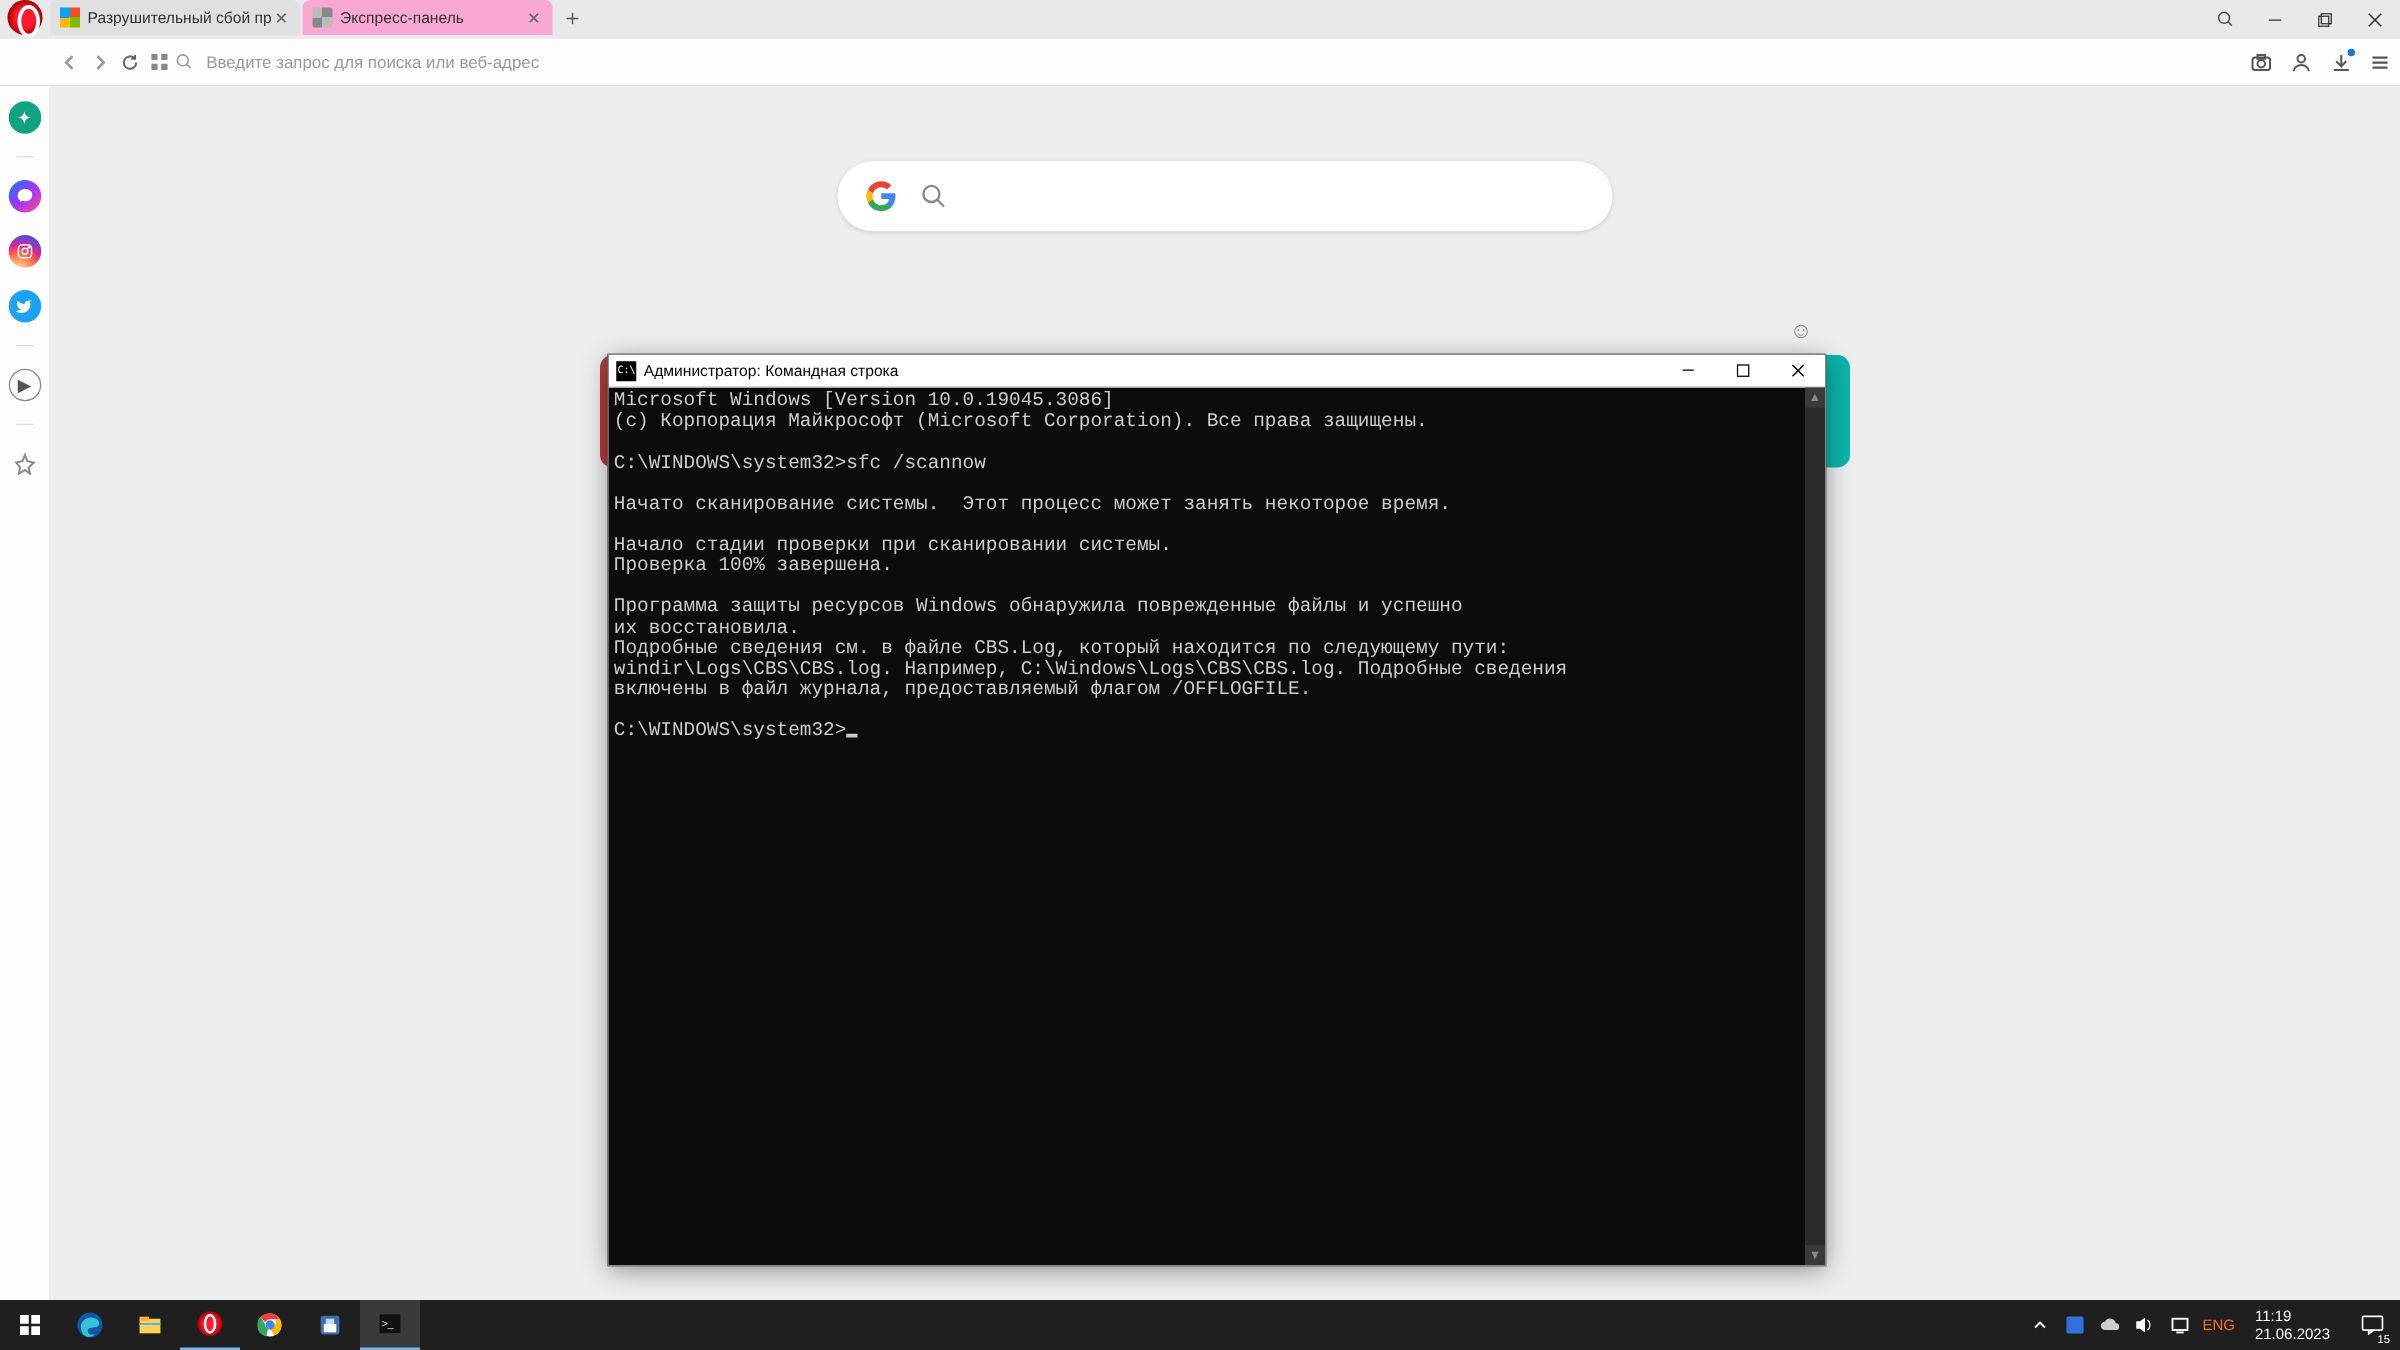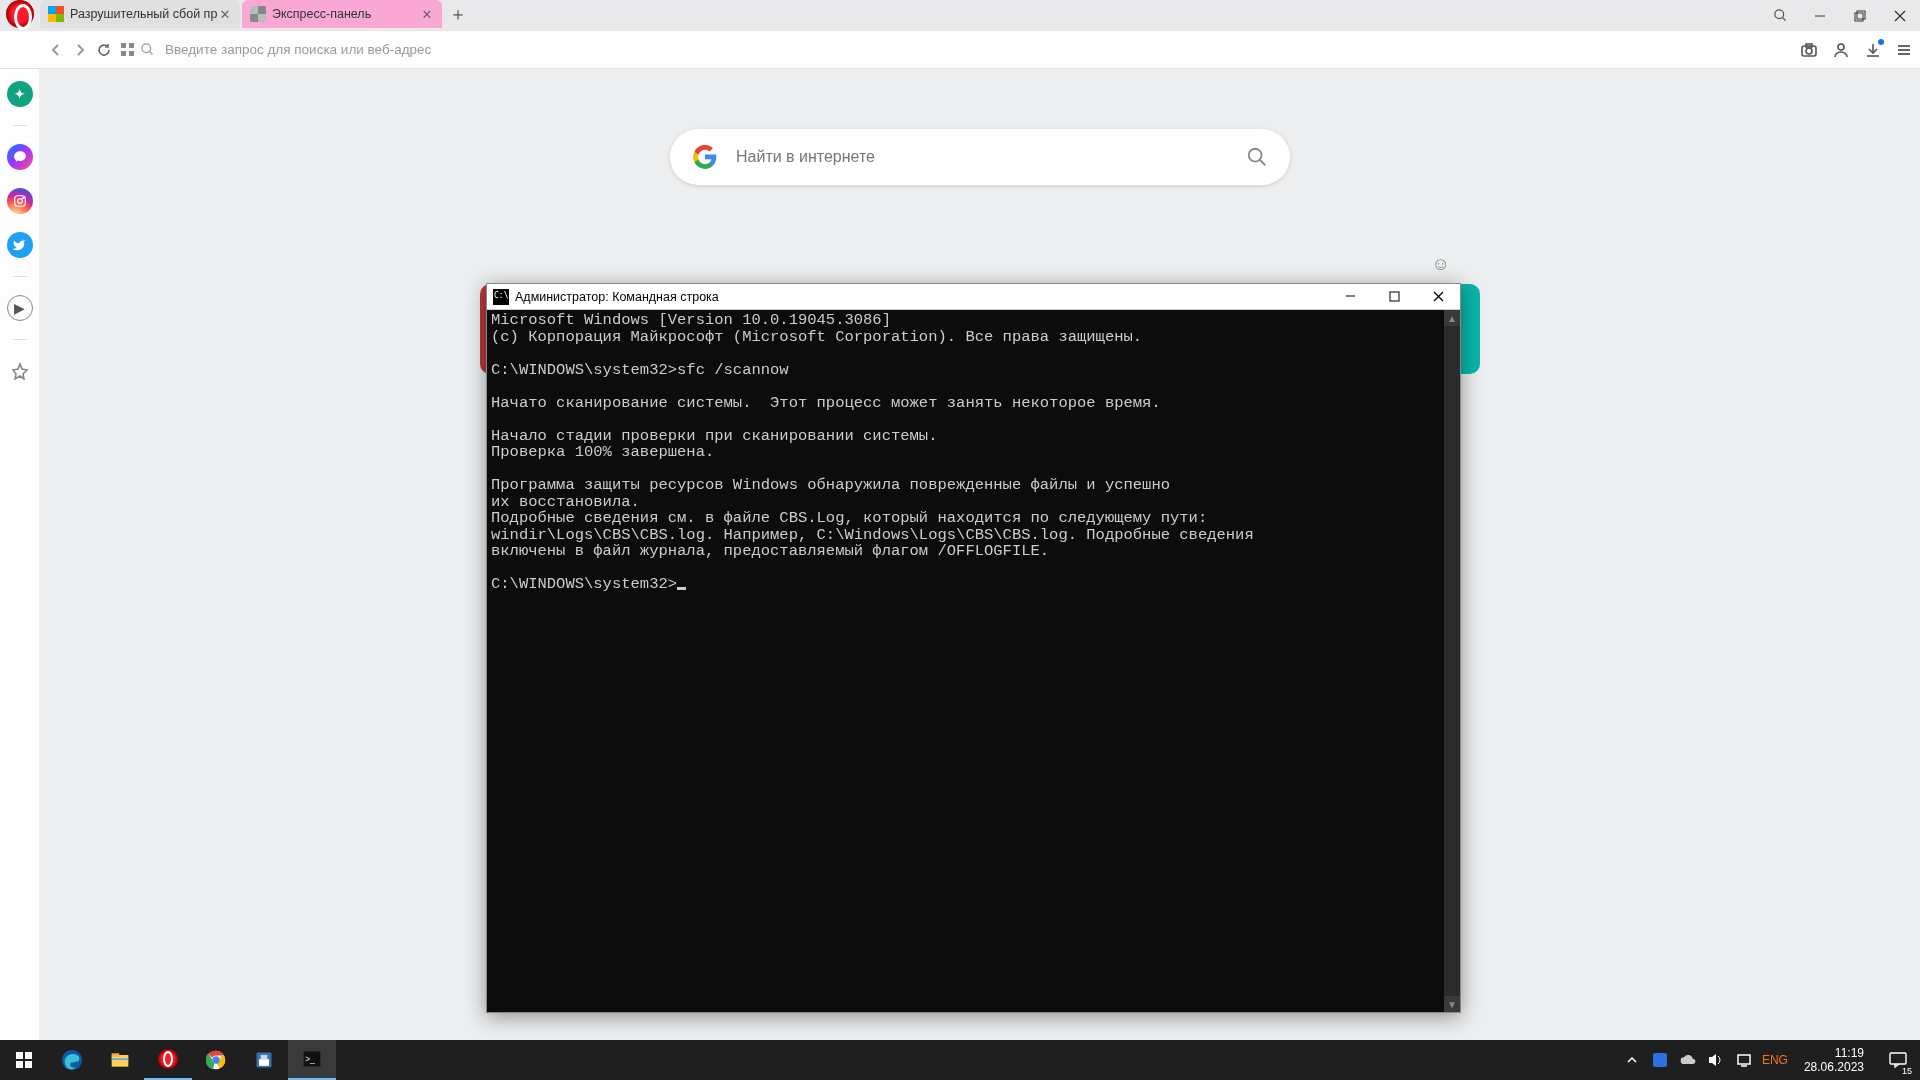--- a/index.html
+++ b/index.html
@@ -70,21 +70,21 @@
 .cursor{display:inline-block;width:9px;height:3px;background:#ccc;vertical-align:baseline;position:relative;top:2px;}
 
 
 .taskbar{position:absolute;left:0;right:0;bottom:0;height:40px;background:#1f1f1f;display:flex;align-items:center;color:#fff;font-size:12px;}
 .tb-left{display:flex;align-items:center;height:100%;}
 .tb-btn{width:48px;height:40px;display:flex;align-items:center;justify-content:center;}
 .tb-btn.active{background:#3a3a3a;border-bottom:2px solid #76b9ed;}
 .tb-btn.running{border-bottom:2px solid #76b9ed;}
 .tb-right{margin-left:auto;display:flex;align-items:center;height:100%;gap:8px;padding-right:4px;}
 .tray-ic{width:20px;height:20px;display:flex;align-items:center;justify-content:center;color:#f97316;font-size:13px;}
-.clock{text-align:right;line-height:14px;font-size:12px;padding:0 8px;}
+.clock{line-height:14px;font-size:12px;padding:0 8px;}
 .notif{width:36px;height:40px;display:flex;align-items:center;justify-content:center;position:relative;}
 .notif .badge{position:absolute;bottom:4px;right:4px;font-size:9px;margin-left:40px;}
 
 svg{display:block;}
 </style>
 </head>
 <body>
 
 <div class="browser">
 
@@ -223,21 +223,20 @@
   </div>
 
   <div class="content">
     <div class="gsearch">
       <svg class="glogo" viewBox="0 0 48 48">
           <path fill="#4285F4" d="M45 24c0-1.5-.1-3-.4-4.4H24v8.4h11.8c-.5 2.8-2 5.1-4.3 6.7v5.5h7C42.6 36 45 30.6 45 24z"></path>
           <path fill="#34A853" d="M24 46c5.9 0 10.8-2 14.4-5.3l-7-5.5c-2 1.3-4.5 2.1-7.4 2.1-5.7 0-10.5-3.8-12.2-9H4.6v5.6C8.2 41.3 15.5 46 24 46z"></path>
           <path fill="#FBBC05" d="M11.8 28.3c-.4-1.3-.7-2.7-.7-4.3s.3-3 .7-4.3v-5.6H4.6C3 17.3 2 20.5 2 24s1 6.7 2.6 9.9l7.2-5.6z"></path>
           <path fill="#EA4335" d="M24 10.7c3.2 0 6.1 1.1 8.4 3.3l6.3-6.3C34.9 3.9 30 2 24 2 15.5 2 8.2 6.7 4.6 14.1l7.2 5.6c1.7-5.2 6.5-9 12.2-9z"></path>
         </svg>
-      <input placeholder="Найти в интернете" style="">
       <span class="magnify">
         <svg width="22" height="22" viewBox="0 0 24 24" fill="none" stroke="#888" stroke-width="2">
             <circle cx="10" cy="10" r="7"></circle>
             <line x1="21" y1="21" x2="15" y2="15"></line>
           </svg>
       </span>
     </div>
     <div class="smiley">☺</div>
     <div class="tiles row1" id="tiles-row1">
         <div class="tile" style="background: rgb(182, 58, 58);"></div>
@@ -383,21 +382,21 @@
     </span>
     <span class="tray-ic">
       <svg width="16" height="14" fill="none" stroke="#fff" stroke-width="1.5">
           <rect x="2" y="2" width="12" height="9"></rect>
           <line x1="5" y1="13" x2="11" y2="13"></line>
         </svg>
     </span>
     <span class="tray-ic" style="width:auto;font-size:12px">ENG</span>
     <div class="clock">
       <div>11:19</div>
-      <div>28.06.2023</div>
+      <div>21.06.2023</div>
     </div>
     <div class="notif">
       <svg width="18" height="16" fill="none" stroke="#fff" stroke-width="1.4">
           <rect x="1" y="1" width="16" height="11" rx="1"></rect>
           <polyline points="6,12 6,15 10,12"></polyline>
         </svg>
       <span class="badge">15</span>
     </div>
   </div>
 </div>

